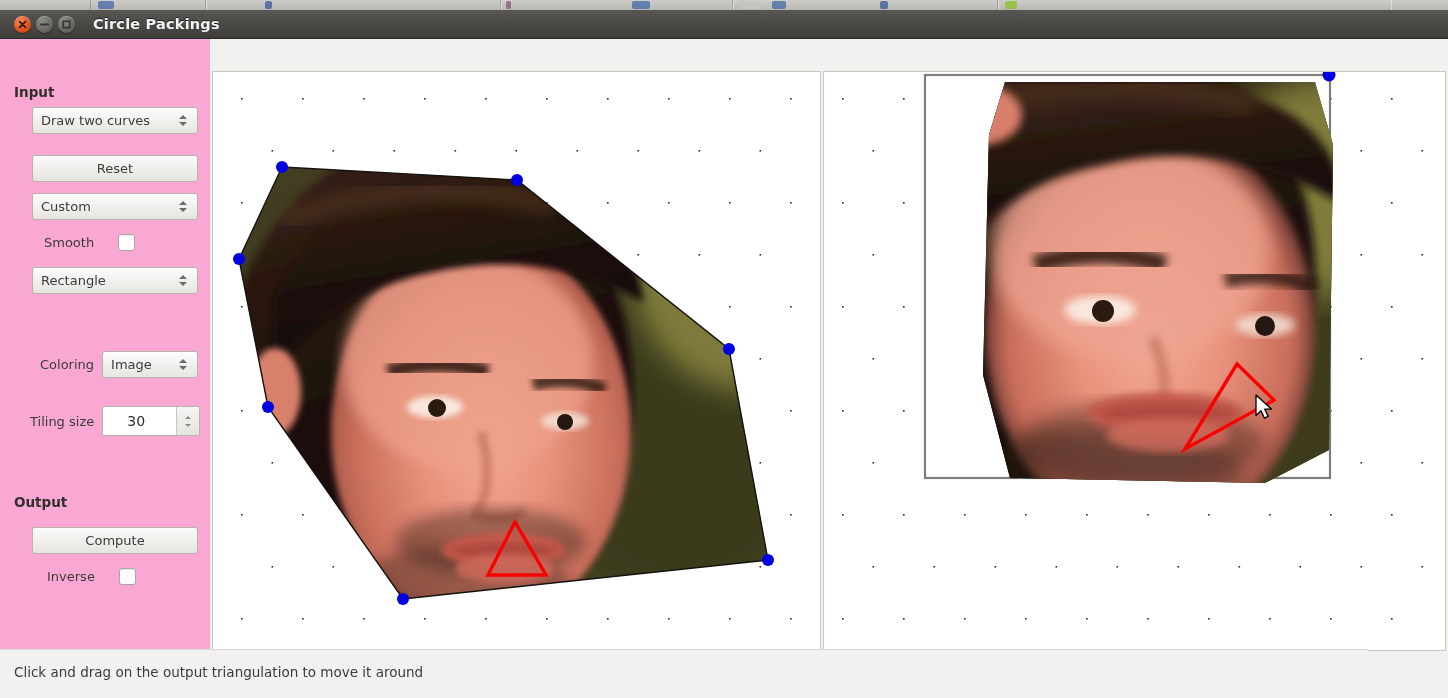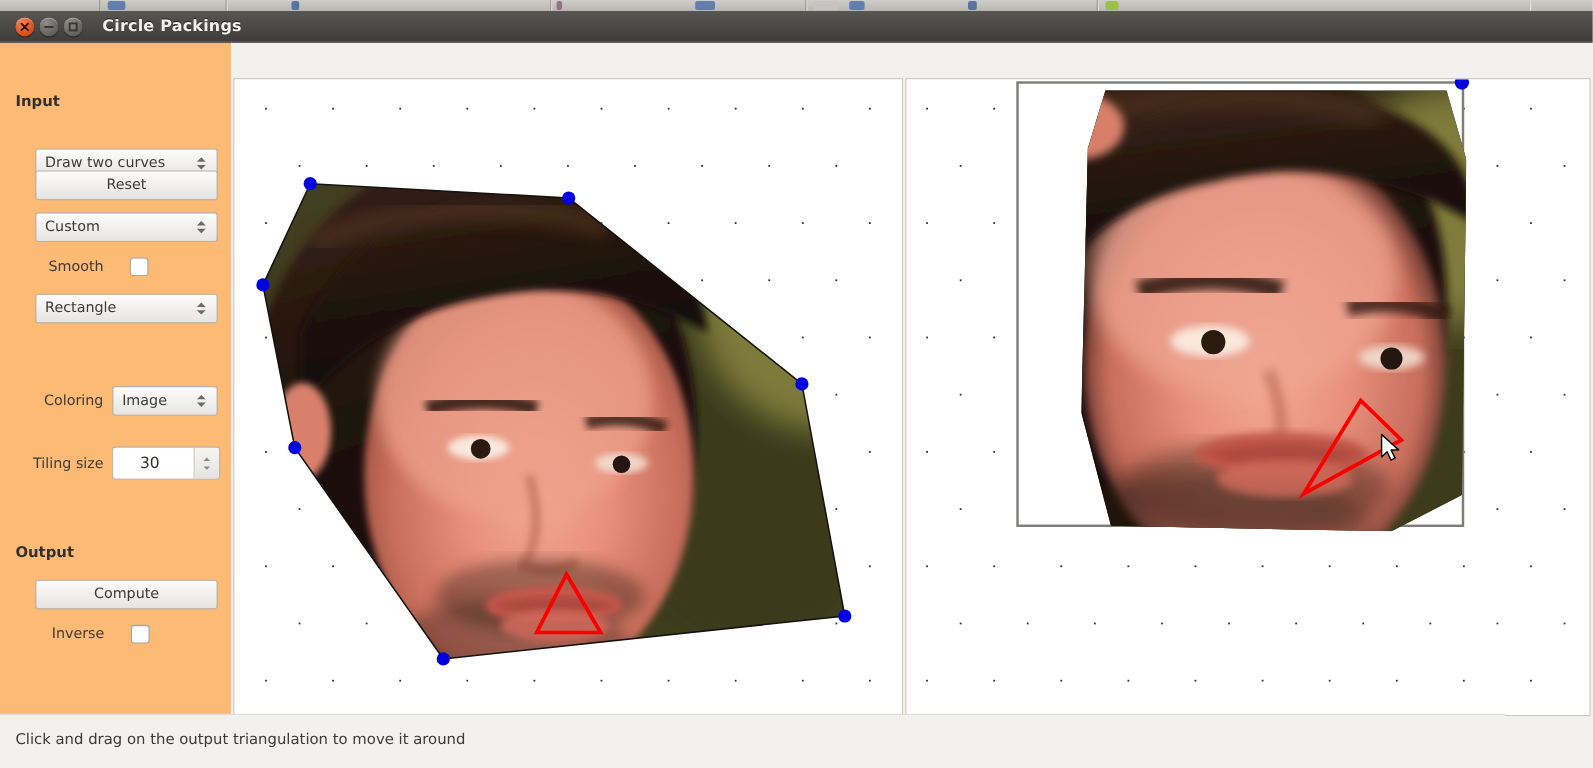--- a/index.html
+++ b/index.html
@@ -38,21 +38,21 @@
     margin-left:18px;color:#f4f3f1;font-weight:bold;font-size:14.5px;
     text-shadow:0 -1px 0 rgba(0,0,0,.6);letter-spacing:.2px;
   }
 
   
   .body{position:relative;width:1448px;height:612px;background:#f2f1f0;}
 
   
   .sidebar{
     position:absolute;left:0;top:0;width:210px;height:612px;
-    background:#fdba74;border-right:1px solid #dcdad6;
+    background:#f9a8d4;border-right:1px solid #dcdad6;
   }
   .section-title{position:absolute;left:14px;font-weight:bold;font-size:13.5px;color:#32302d;}
 
   .ctl{position:absolute;}
   .combo{
     width:164px;height:25px;border:1px solid #b6b3ae;border-radius:3px;
     background:linear-gradient(#fcfcfc,#e7e5e1);
     box-shadow:inset 0 1px 0 #fff;
     display:flex;align-items:center;position:relative;cursor:default;
   }
@@ -152,21 +152,21 @@
       </div>
       <div class="wtitle">Circle Packings</div>
     </div>
 
     <div class="body">
 
       <div class="sidebar">
 
         <div class="section-title" style="top:45px;">Input</div>
 
-        <div class="ctl" style="left:32px;top:96px;">
+        <div class="ctl" style="left:32px;top:68px;">
           <div class="combo">
             <span class="lbl">Draw two curves</span>
             <span class="arrows">
               <span class="tri-up"></span>
                 <span class="tri-dn"></span>
             </span>
           </div>
         </div>
 
         <div class="ctl" style="left:32px;top:154px;">

